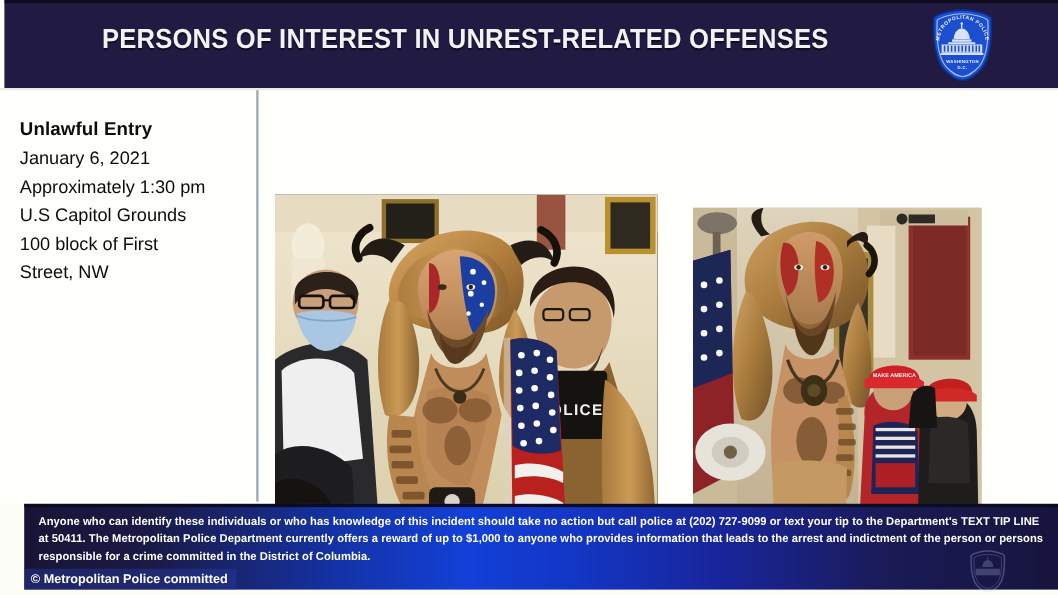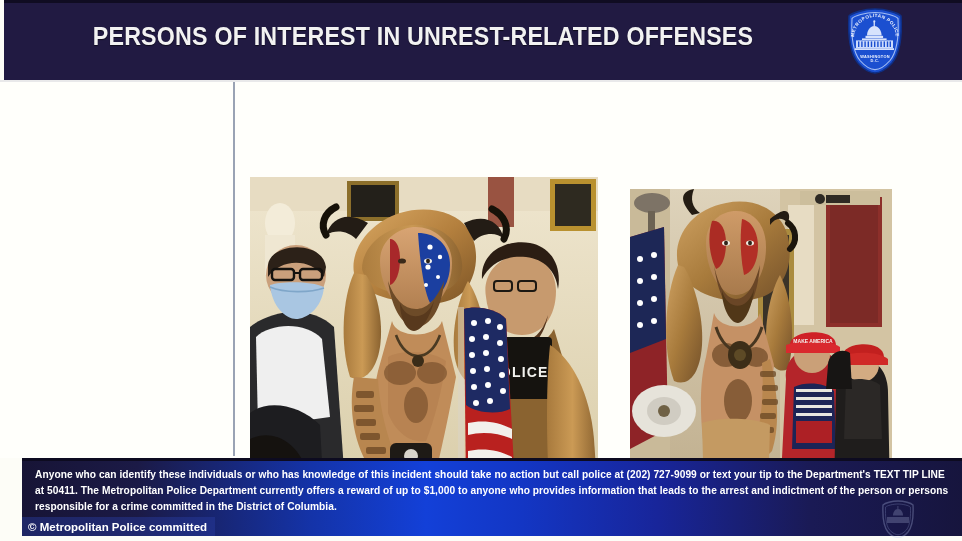--- a/index.html
+++ b/index.html
@@ -215,20 +215,28 @@
           <text x="31" y="54.3" font-family="'Liberation Sans',sans-serif" font-size="3.9" font-weight="bold" fill="#eef3ff" text-anchor="middle" letter-spacing="0.3">D.C.</text>
         </g>
       </svg>
     </div>
   </div>
 
   <div class="content">
     <div class="content-hairline"></div>
     <div class="vdivider"></div>
 
+    <div class="info">
+      <div class="info-title">Unlawful Entry</div>
+      <div class="info-line">January 6, 2021</div>
+      <div class="info-line">Approximately 1:30 pm</div>
+      <div class="info-line">U.S Capitol Grounds</div>
+      <div class="info-line">100 block of First</div>
+      <div class="info-line">Street, NW</div>
+    </div>
 
     <div class="photo photo-left">
       <svg viewBox="0 0 348 322" preserveAspectRatio="none" xmlns="http://www.w3.org/2000/svg">
         <defs>
           <linearGradient id="wallg" x1="0" y1="0" x2="0" y2="1">
             <stop offset="0" stop-color="#efe6cf"></stop>
               <stop offset="1" stop-color="#d9cda9"></stop>
           </linearGradient>
           <linearGradient id="furg" x1="0" y1="0" x2="1" y2="1">
             <stop offset="0" stop-color="#d9a863"></stop>

